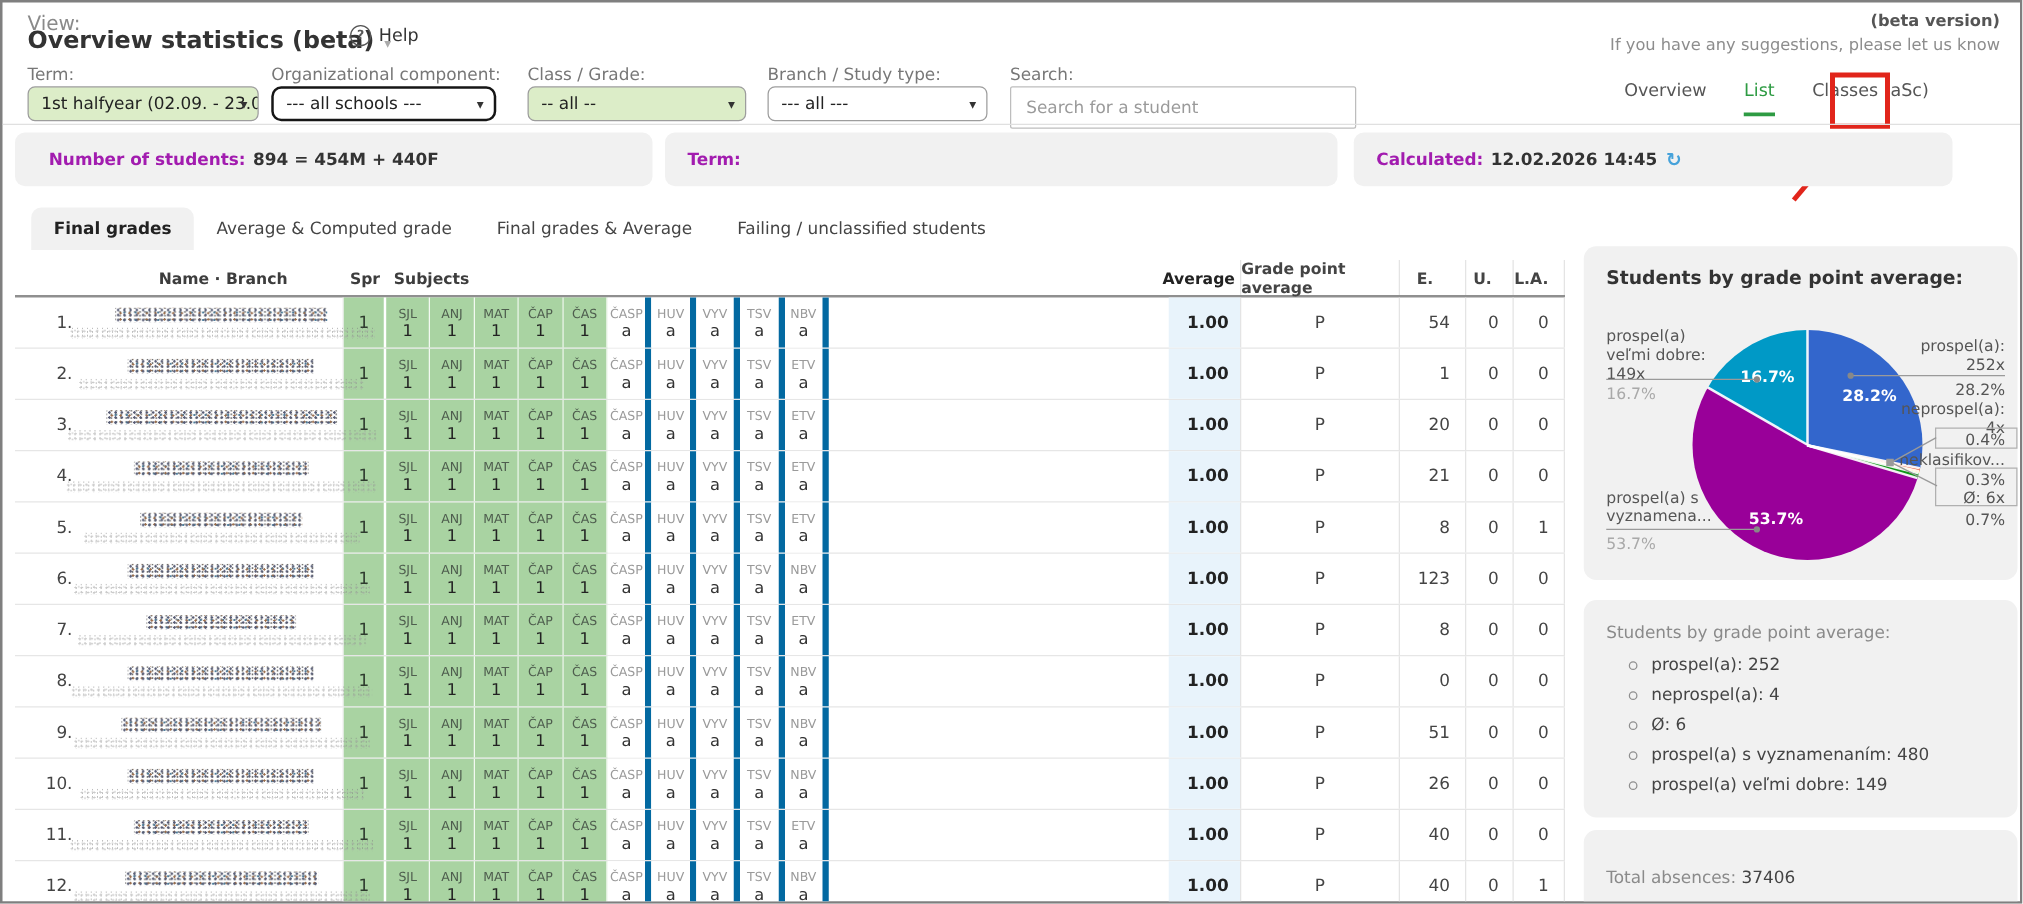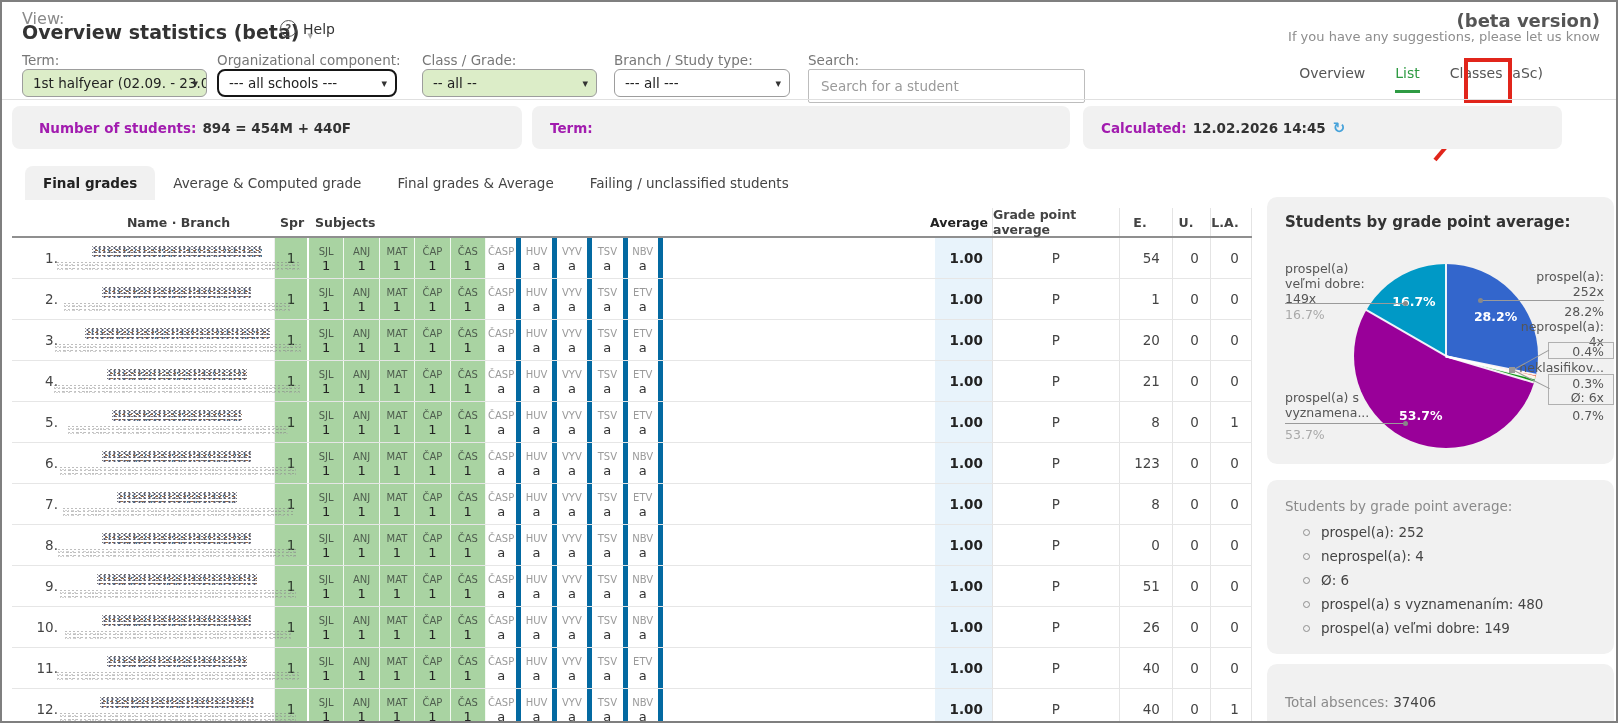--- a/index.html
+++ b/index.html
@@ -7,21 +7,21 @@
          background:#fff;overflow:hidden;font-family:"DejaVu Sans","Liberation Sans",sans-serif;color:#333;}
   .abs{position:absolute;}
 
   
   .view-label{left:20px;top:7px;font-size:16px;color:#8a8a8a;}
   .page-title{left:20px;top:19px;font-size:19px;font-weight:bold;color:#333;}
   .title-caret{font-size:11px;color:#aaa;margin-left:8px;}
   .help{left:278px;top:18px;font-size:14px;color:#333;display:flex;align-items:center;gap:6px;cursor:pointer;}
   .help-circle{width:15px;height:15px;border:1.4px solid #555;border-radius:50%;font-size:10px;line-height:15px;
                text-align:center;color:#555;font-weight:bold;display:inline-block;}
-  .beta-note{right:16px;top:8px;font-size:18px;font-weight:bold;color:#555;}
+  .beta-note{right:16px;top:8px;font-size:13px;font-weight:bold;color:#555;}
   .suggestions{right:16px;top:27px;font-size:13px;color:#8d8d8d;}
 
   
   .flabel{top:50px;font-size:13.5px;color:#777;}
   .sel,.search-box{top:67px;height:28px;box-sizing:border-box;display:flex;align-items:center;
       font-size:13.5px;color:#222;background:#fff;border:1px solid #9d9d9d;border-radius:6px;
       padding:0 24px 0 10px;white-space:nowrap;overflow:hidden;}
   .sel .chev{position:absolute;right:8px;font-size:11px;color:#333;}
   .sel.green{background:#dcedc8;}
   .sel.hard{border:2px solid #161616;border-radius:8px;}

